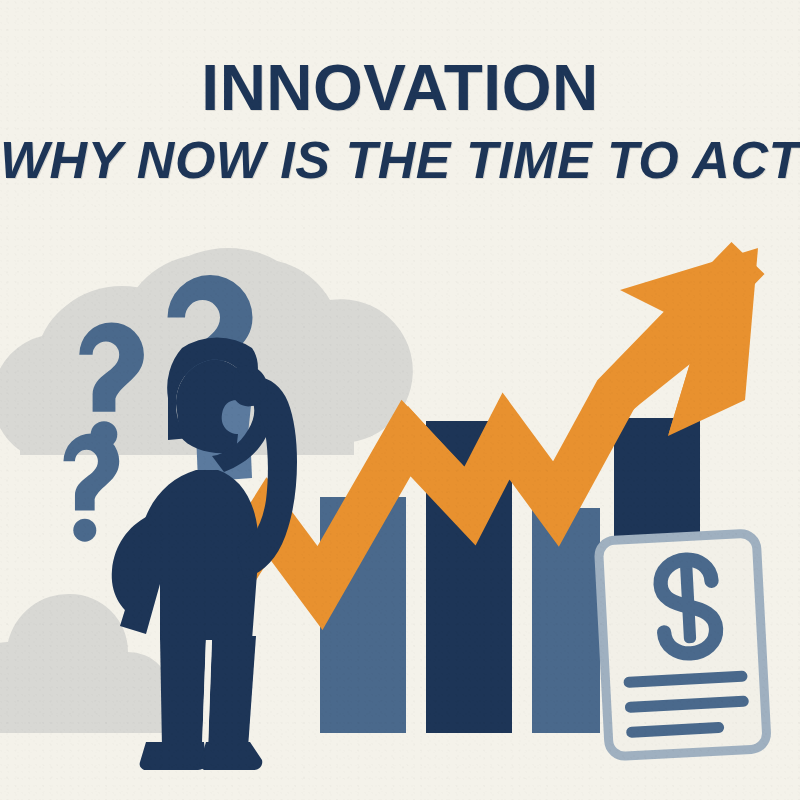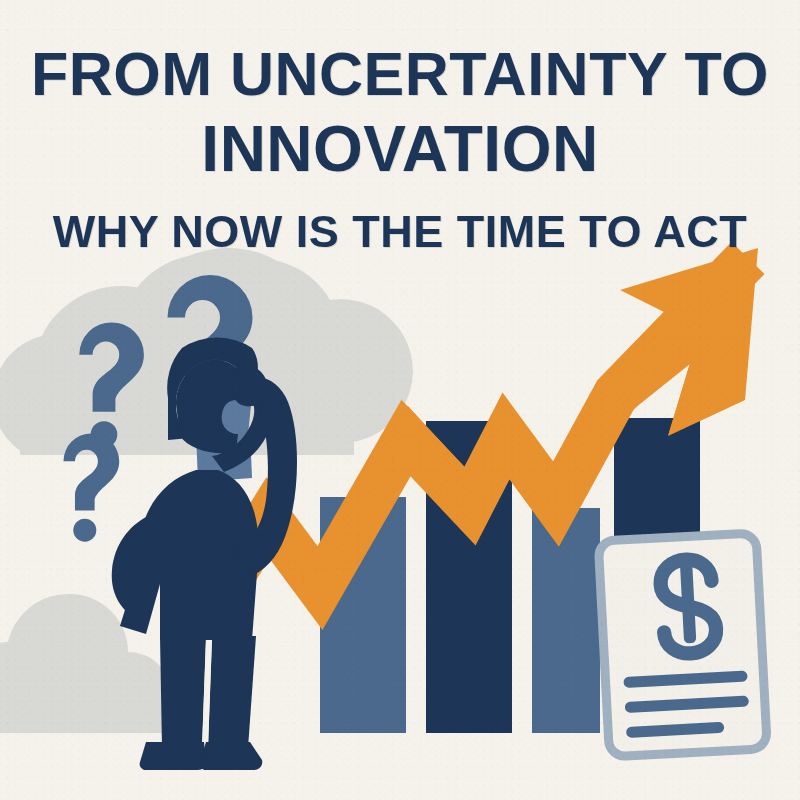--- a/index.html
+++ b/index.html
@@ -46,21 +46,21 @@
     display: block;
     color: #1d3557;
     font-weight: bold;
     letter-spacing: .5px;
     line-height: 1.0;
     white-space: nowrap;
     text-shadow: 1px 1px 0 rgba(0,0,0,.10);
   }
   .line-1 { font-size: 61px; letter-spacing: 0px; }
   .line-2 { font-size: 64px; margin-top: 12px; }
-  .line-3 { font-size: 45px; margin-top: 28px; letter-spacing: .6px; }
+  .line-3 { font-size: 52px; margin-top: 14px; letter-spacing: .6px; font-style: italic; }
 
   
   .art {
     position: absolute;
     left: 0; top: 0;
     width: 800px; height: 800px;
     z-index: 10;
   }
   .art svg { display: block; }
 
@@ -279,19 +279,18 @@
           <rect x="622" y="674" width="124" height="11" rx="5.5"></rect>
           <rect x="622" y="699" width="124" height="11" rx="5.5"></rect>
           <rect x="622" y="724" width="98" height="11" rx="5.5"></rect>
         </g>
       </g>
     </svg>
 
   </div>
 
   <div class="headline">
-    <span class="line line-1">FROM UNCERTAINTY TO</span>
     <span class="line line-2">INNOVATION</span>
     <span class="line line-3">WHY NOW IS THE TIME TO ACT</span>
   </div>
 
   <div class="grain"></div>
 </div>
 
 </body></html>

